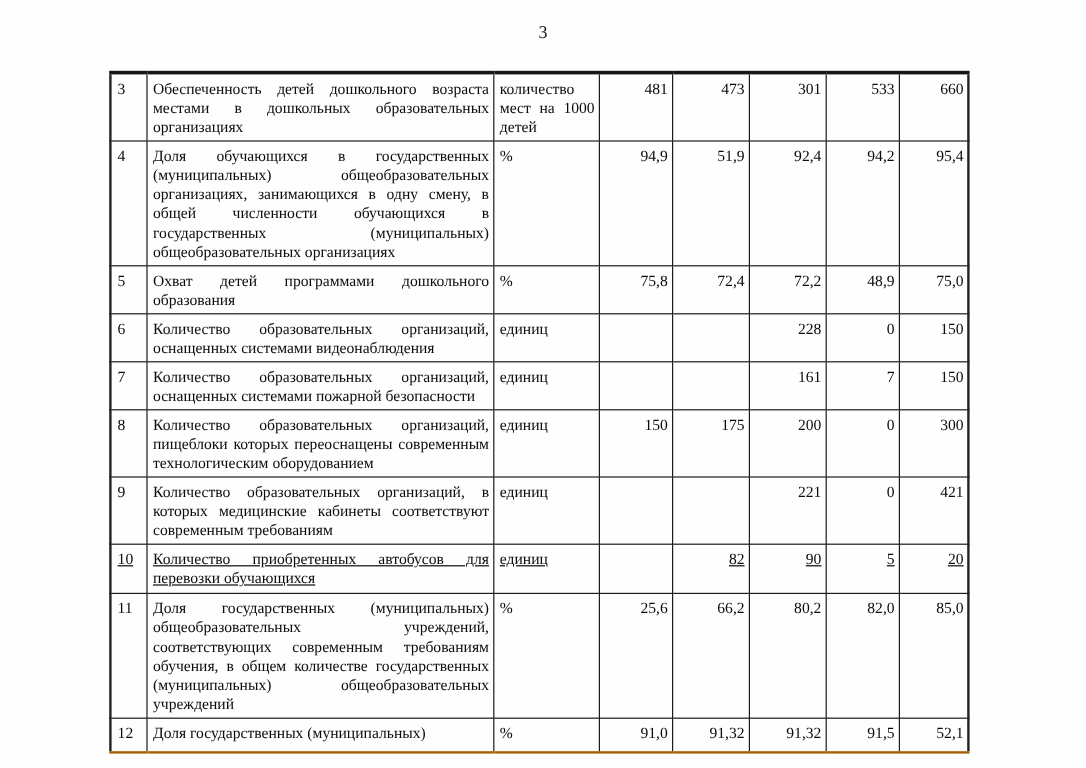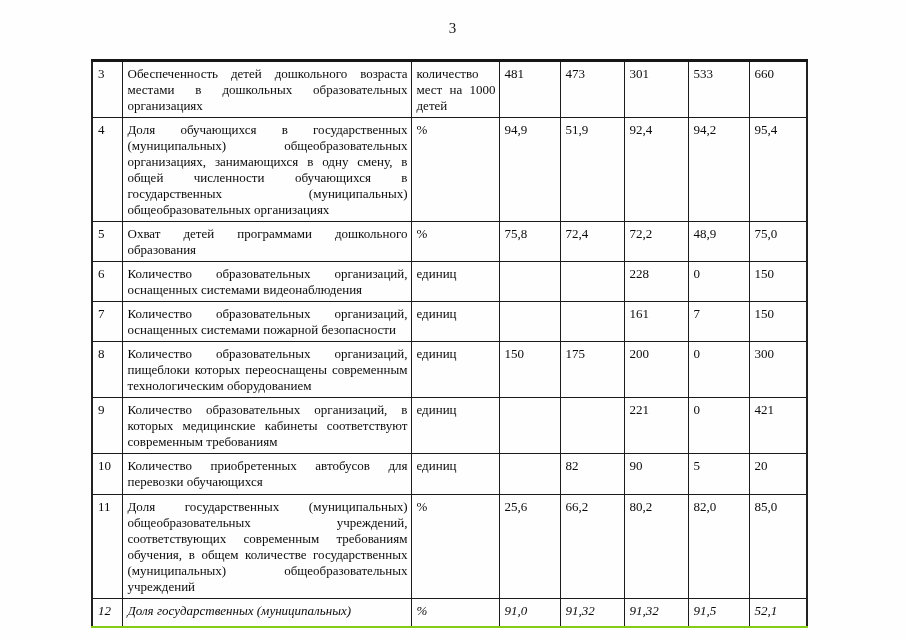--- a/index.html
+++ b/index.html
@@ -42,36 +42,36 @@
     overflow: hidden;
   }
   
   table.indicators {
     border-top: 3px solid #161616;
     border-bottom: 2px solid #1d1d1d;
     border-left: 2px solid #222222;
     border-right: 2px solid #222222;
   }
   table.indicators tr:first-child td { border-top: 3px solid #161616; }
-  table.indicators tr:last-child td { border-bottom: 2px solid #84cc16; font-style: italic; }
+  table.indicators tr:last-child td { border-bottom: 2px solid #a16207; }
 
   td.c-num  { text-align: left; padding-left: 5px; }
   td.c-name { text-align: justify; text-align-last: left; }
   td.c-unit { text-align: justify; text-align-last: left; padding-left: 4px; }
-  td.c-val  { text-align: left; padding-left: 2px; padding-right: 2px; }
+  td.c-val  { text-align: right; padding-left: 2px; padding-right: 2px; }
 
   
   tr.r3  { height: 55px; }
   tr.r4  { height: 104px; }
   tr.r5  { height: 26px; }
   tr.r6  { height: 37px; }
   tr.r7  { height: 39px; }
   tr.r8  { height: 56px; }
   tr.r9  { height: 54px; }
-  tr.r10 { height: 41px; }
+  tr.r10 { height: 41px; text-decoration: underline; }
   tr.r11 { height: 92px; }
   tr.r12 { height: 28px; }
 
   col.w-num  { width: 30px; }
   col.w-name { width: 289px; }
   col.w-unit { width: 88px; }
   col.w-v1   { width: 61px; }
   col.w-v2   { width: 64px; }
   col.w-v3   { width: 64px; }
   col.w-v4   { width: 61px; }

